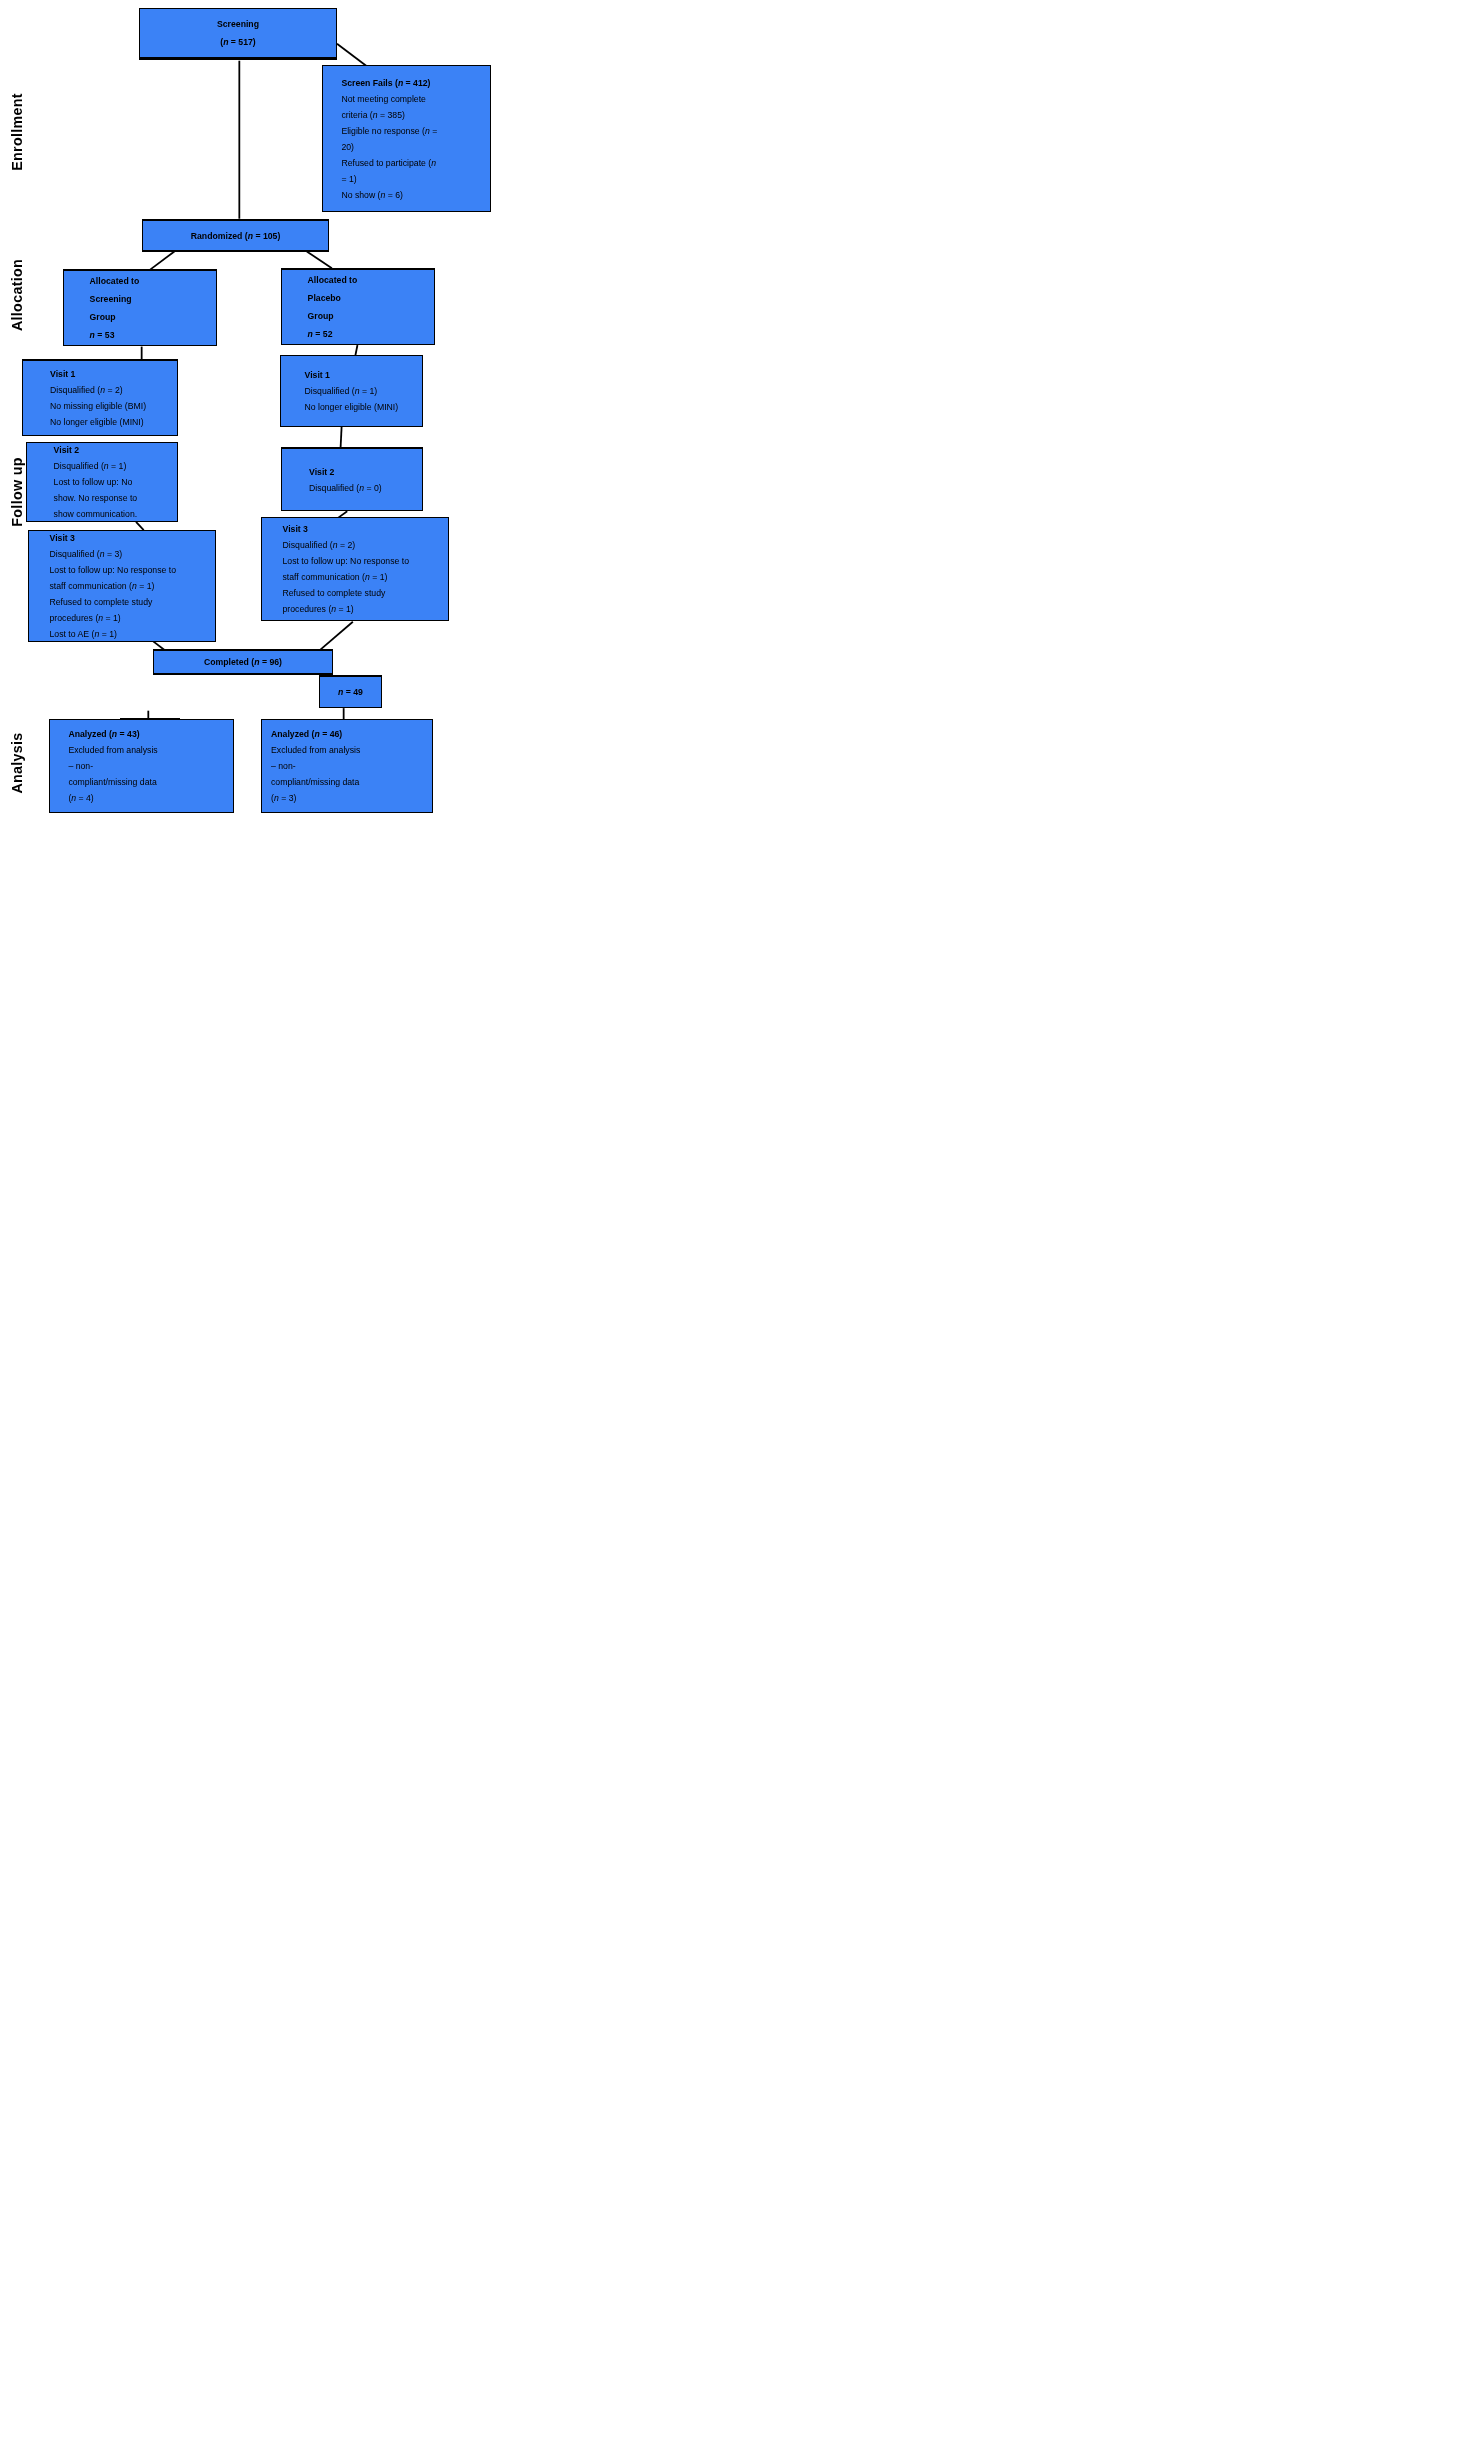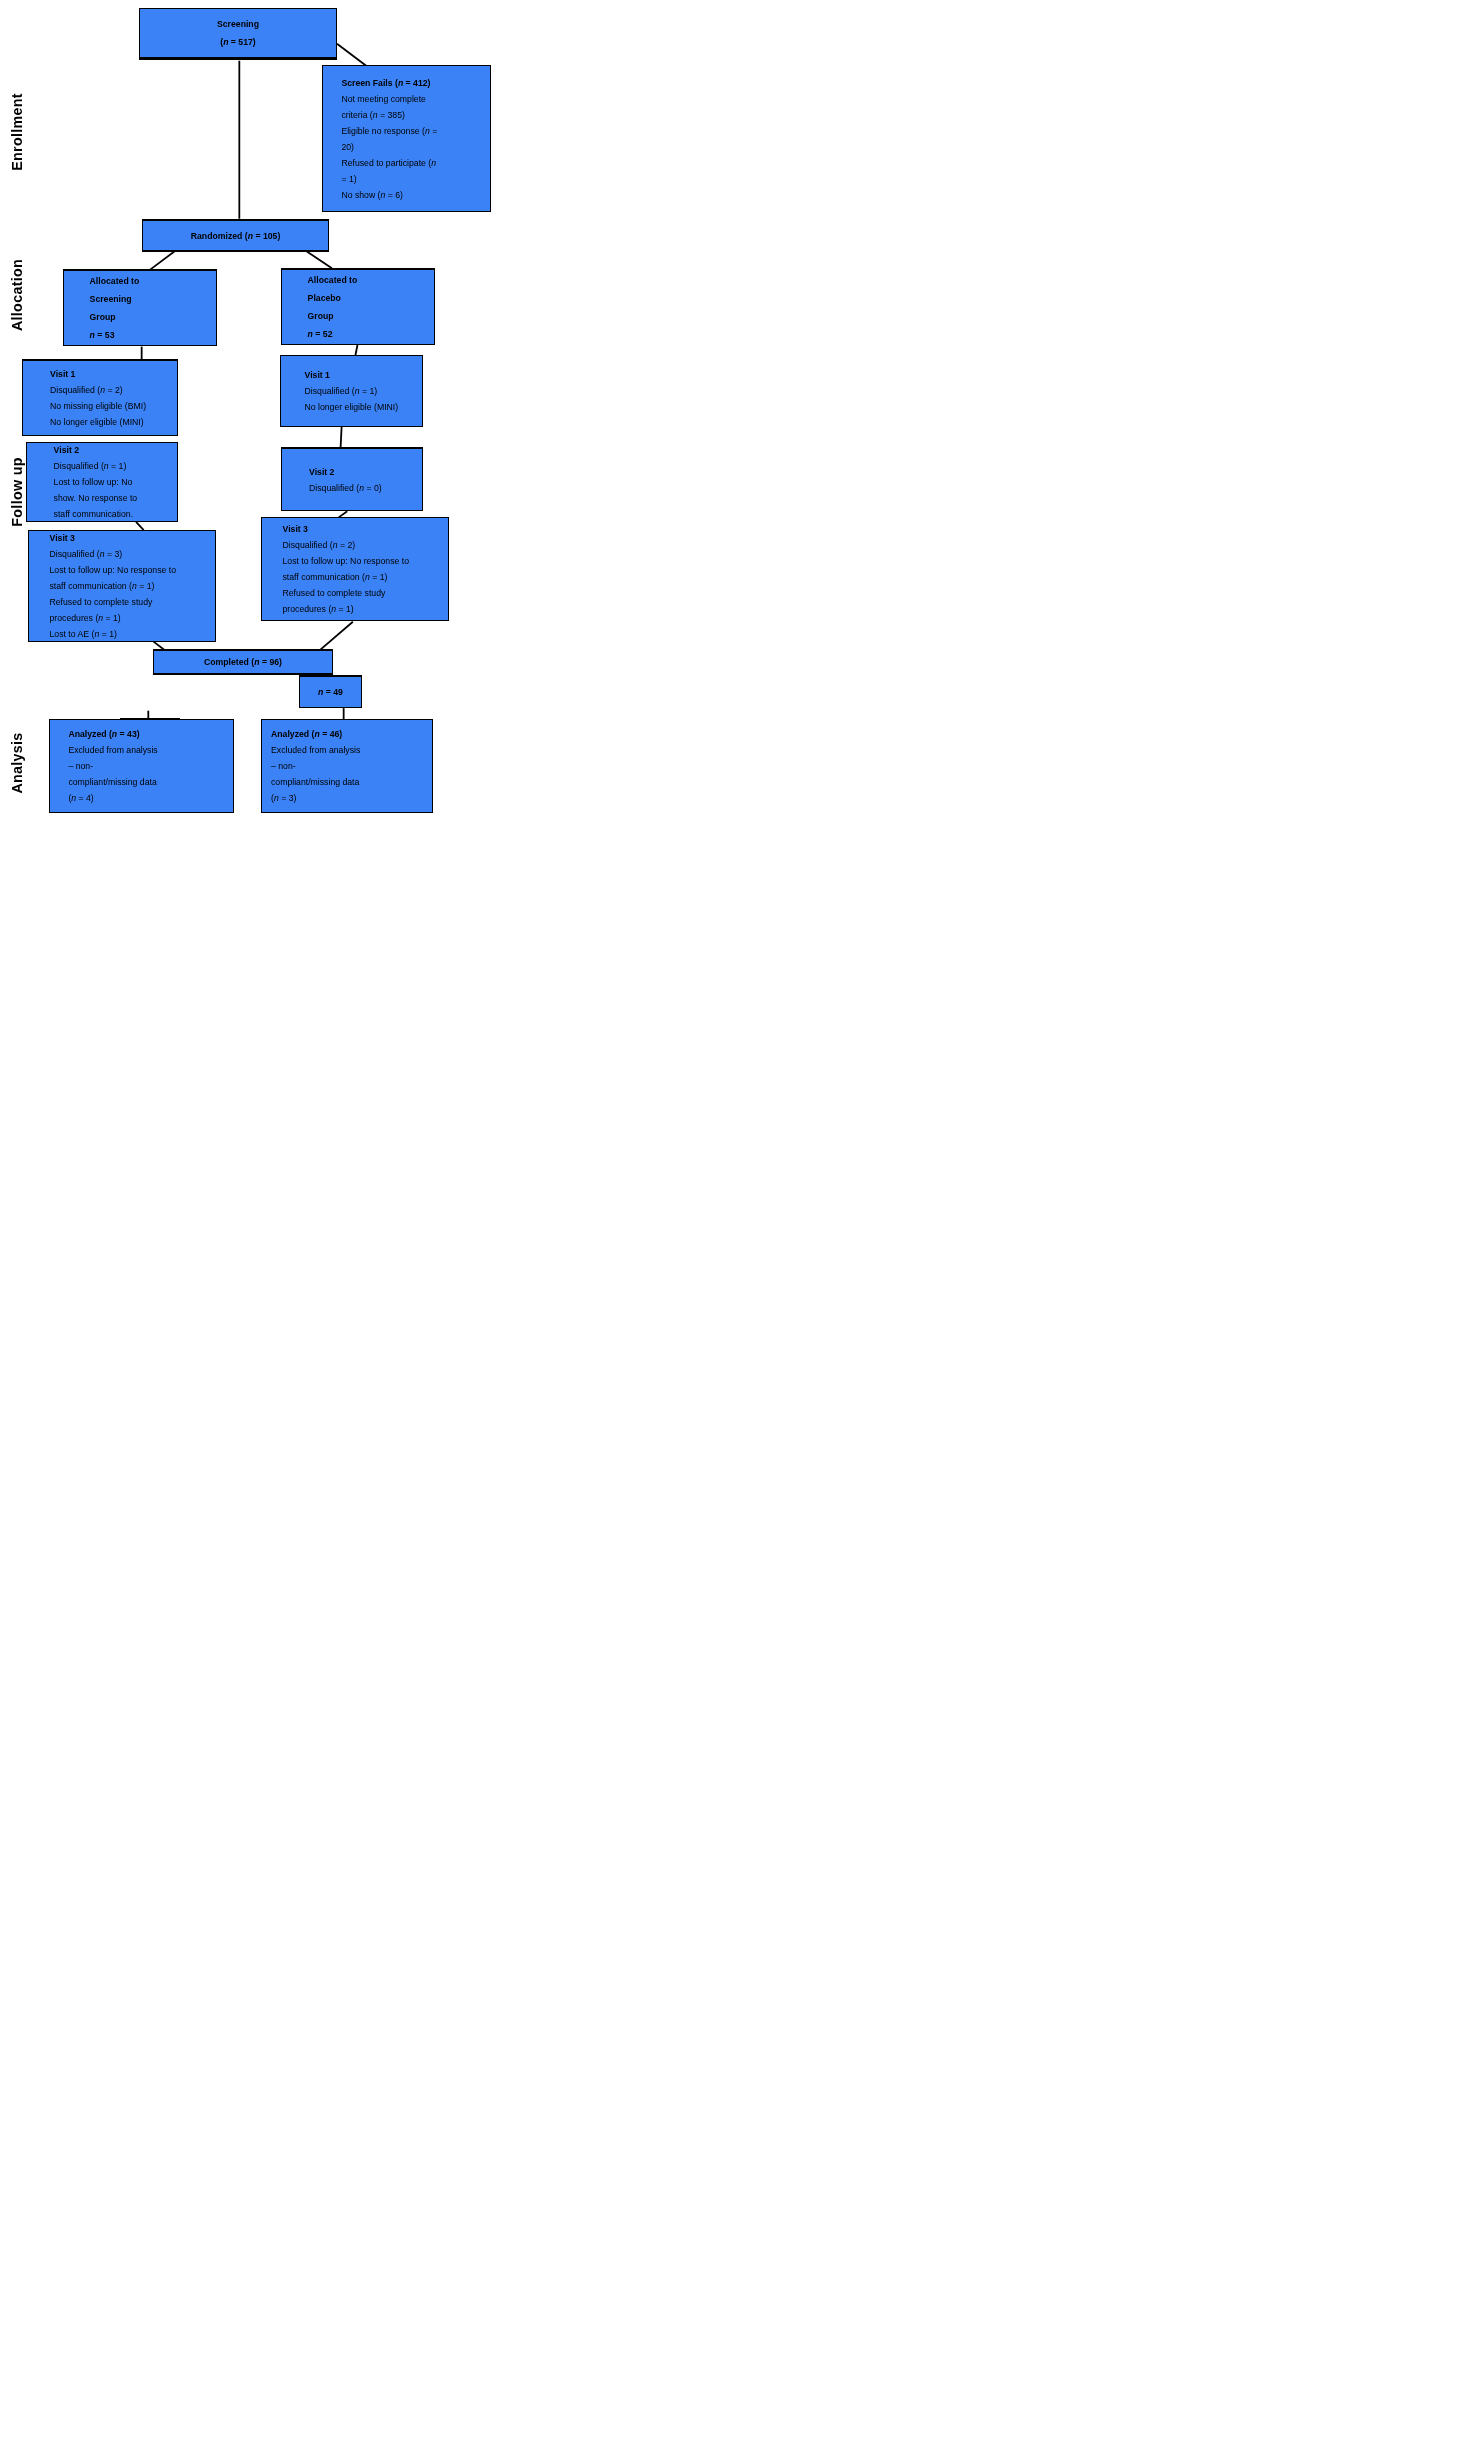--- a/index.html
+++ b/index.html
@@ -46,21 +46,21 @@
   #box-alloc-treatment {left:63px;top:269px; width:154px;height:77px;padding-left:25.6px;border-top-width:2.6px;}
   #box-alloc-placebo   {left:281px;top:268px; width:154px;height:77px;padding-left:25.6px;border-top-width:2.6px;}
   #box-visit1-treatment{left:22px; top:359px; width:156px;height:77px;padding-left:27px;border-top-width:2.6px;}
   #box-visit1-placebo  {left:280px;top:355px; width:143px;height:72px;padding-left:23.5px;}
   #box-visit2-treatment{left:25.6px; top:442px; width:152px;height:80px;padding-left:27px;}
   #box-visit2-placebo  {left:281px;top:447px; width:142px;height:64px;padding-left:27px;border-top-width:2.6px;}
   #box-visit3-treatment{left:28px; top:530px;width:188px;height:112px;padding-left:20.5px;}
   #box-visit3-placebo  {left:261px;top:517px;width:188px;height:104px;padding-left:20.5px;}
   #box-completed       {left:153px;top:649px;width:180px;height:25.6px;border-top-width:2.6px;border-bottom-width:2.6px;}
   #box-n47             {left:120px;top:718px;width:60px;height:33px;border-top-width:2.6px;}
-  #box-n49             {left:299px;top:675px;width:63px;height:33px;border-top-width:2.6px;justify-content:center;}
+  #box-n49             {left:319px;top:675px;width:63px;height:33px;border-top-width:2.6px;justify-content:center;}
   #box-analyzed-treatment{left:49px; top:719px;width:185px;height:94px;padding-left:18.4px;}
   #box-analyzed-placebo  {left:261px;top:719px;width:172px;height:94px;padding-left:9px;}
 </style>
 </head>
 <body>
 
 <div id="canvas">
 
   <svg class="wires" width="494" height="821" viewBox="0 0 966 1604">
     <g stroke="#000000" stroke-width="3.5" fill="none">
@@ -145,21 +145,21 @@
         <div class="line">No longer eligible (MINI)</div>
       </div>
   </div>
 
   <div class="box" id="box-visit2-treatment">
     <div class="lines">
         <div class="line b">Visit 2</div>
         <div class="line">Disqualified (<i>n</i> = 1)</div>
         <div class="line">Lost to follow up: No</div>
         <div class="line">show. No response to</div>
-        <div class="line">staff communication.</div>
+        <div class="line">show communication.</div>
       </div>
   </div>
 
   <div class="box" id="box-visit2-placebo">
     <div class="lines">
         <div class="line b">Visit 2</div>
         <div class="line">Disqualified (<i>n</i> = 0)</div>
       </div>
   </div>
 

